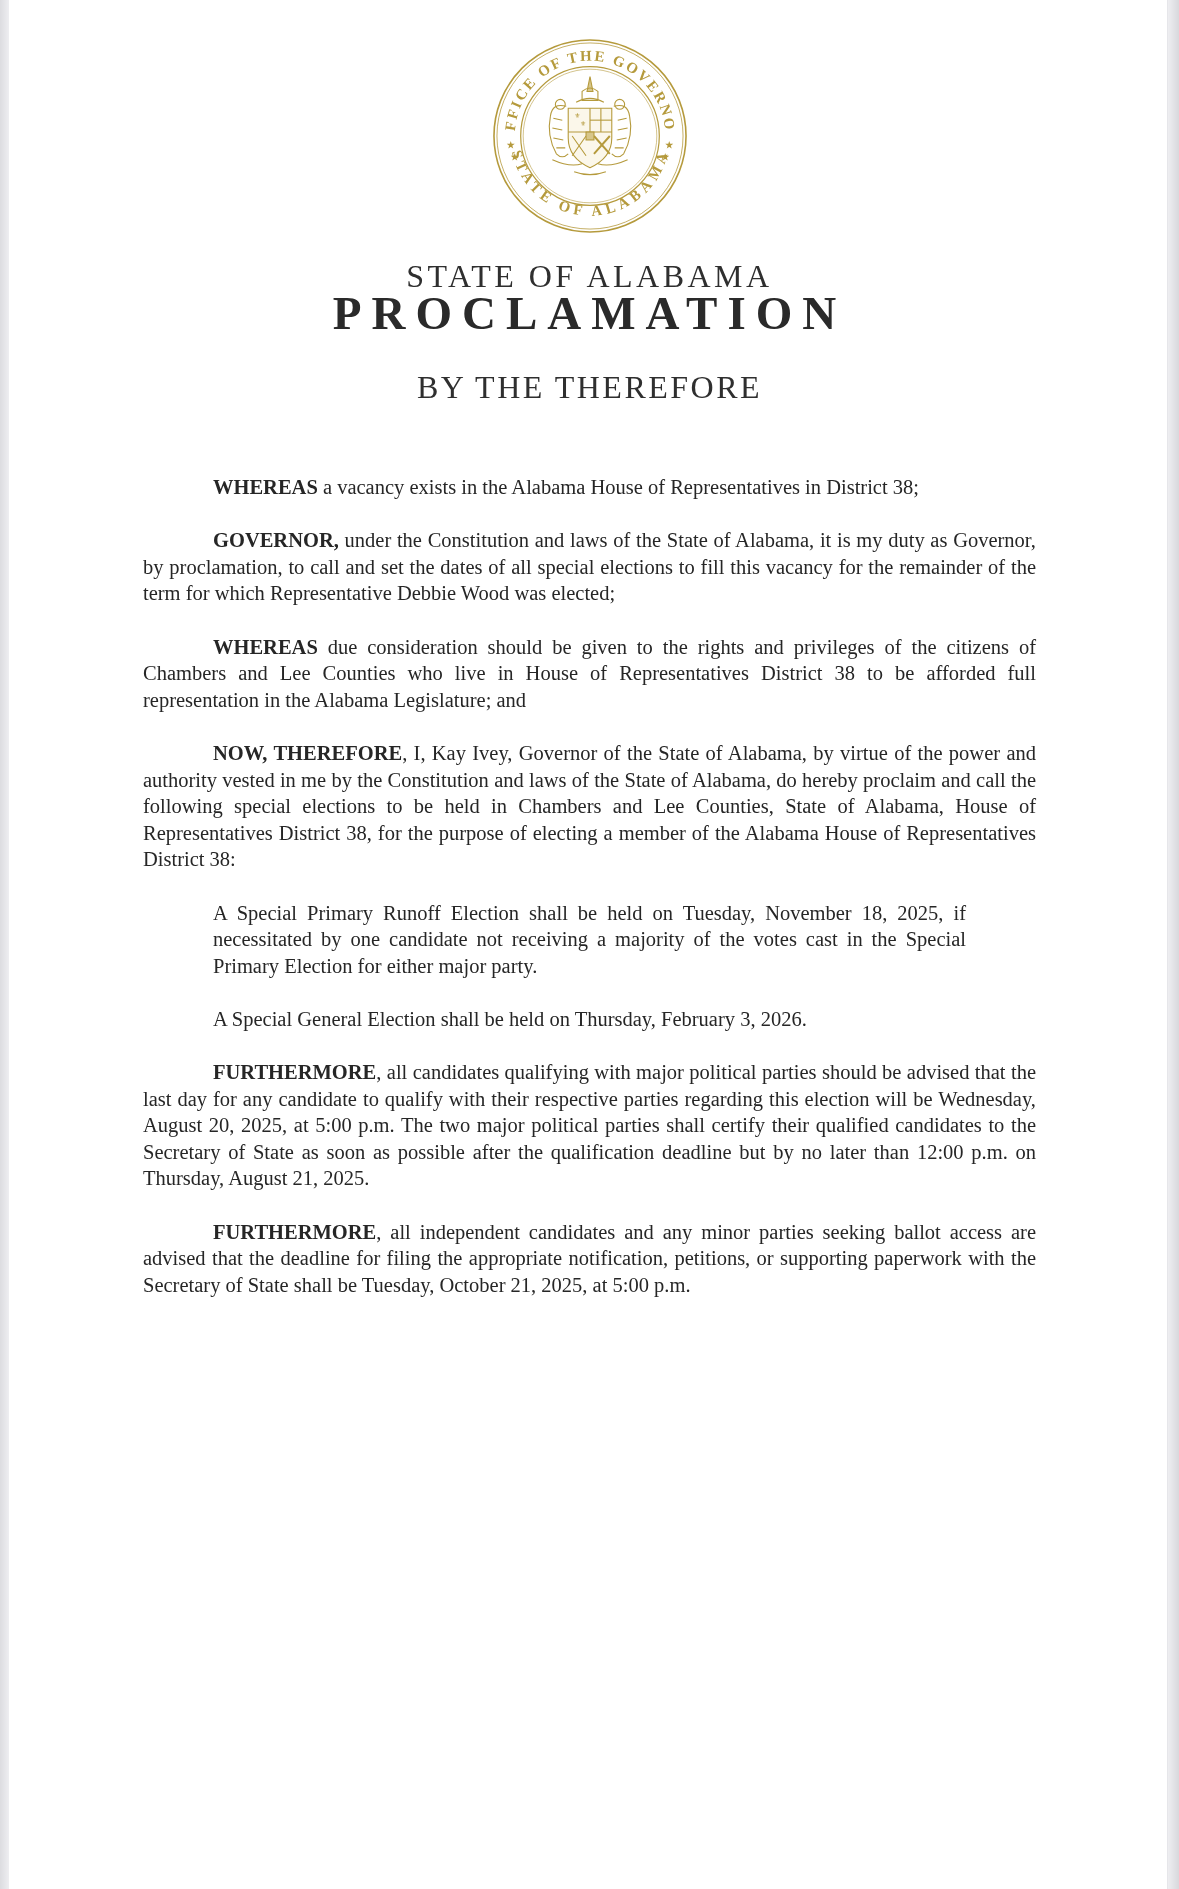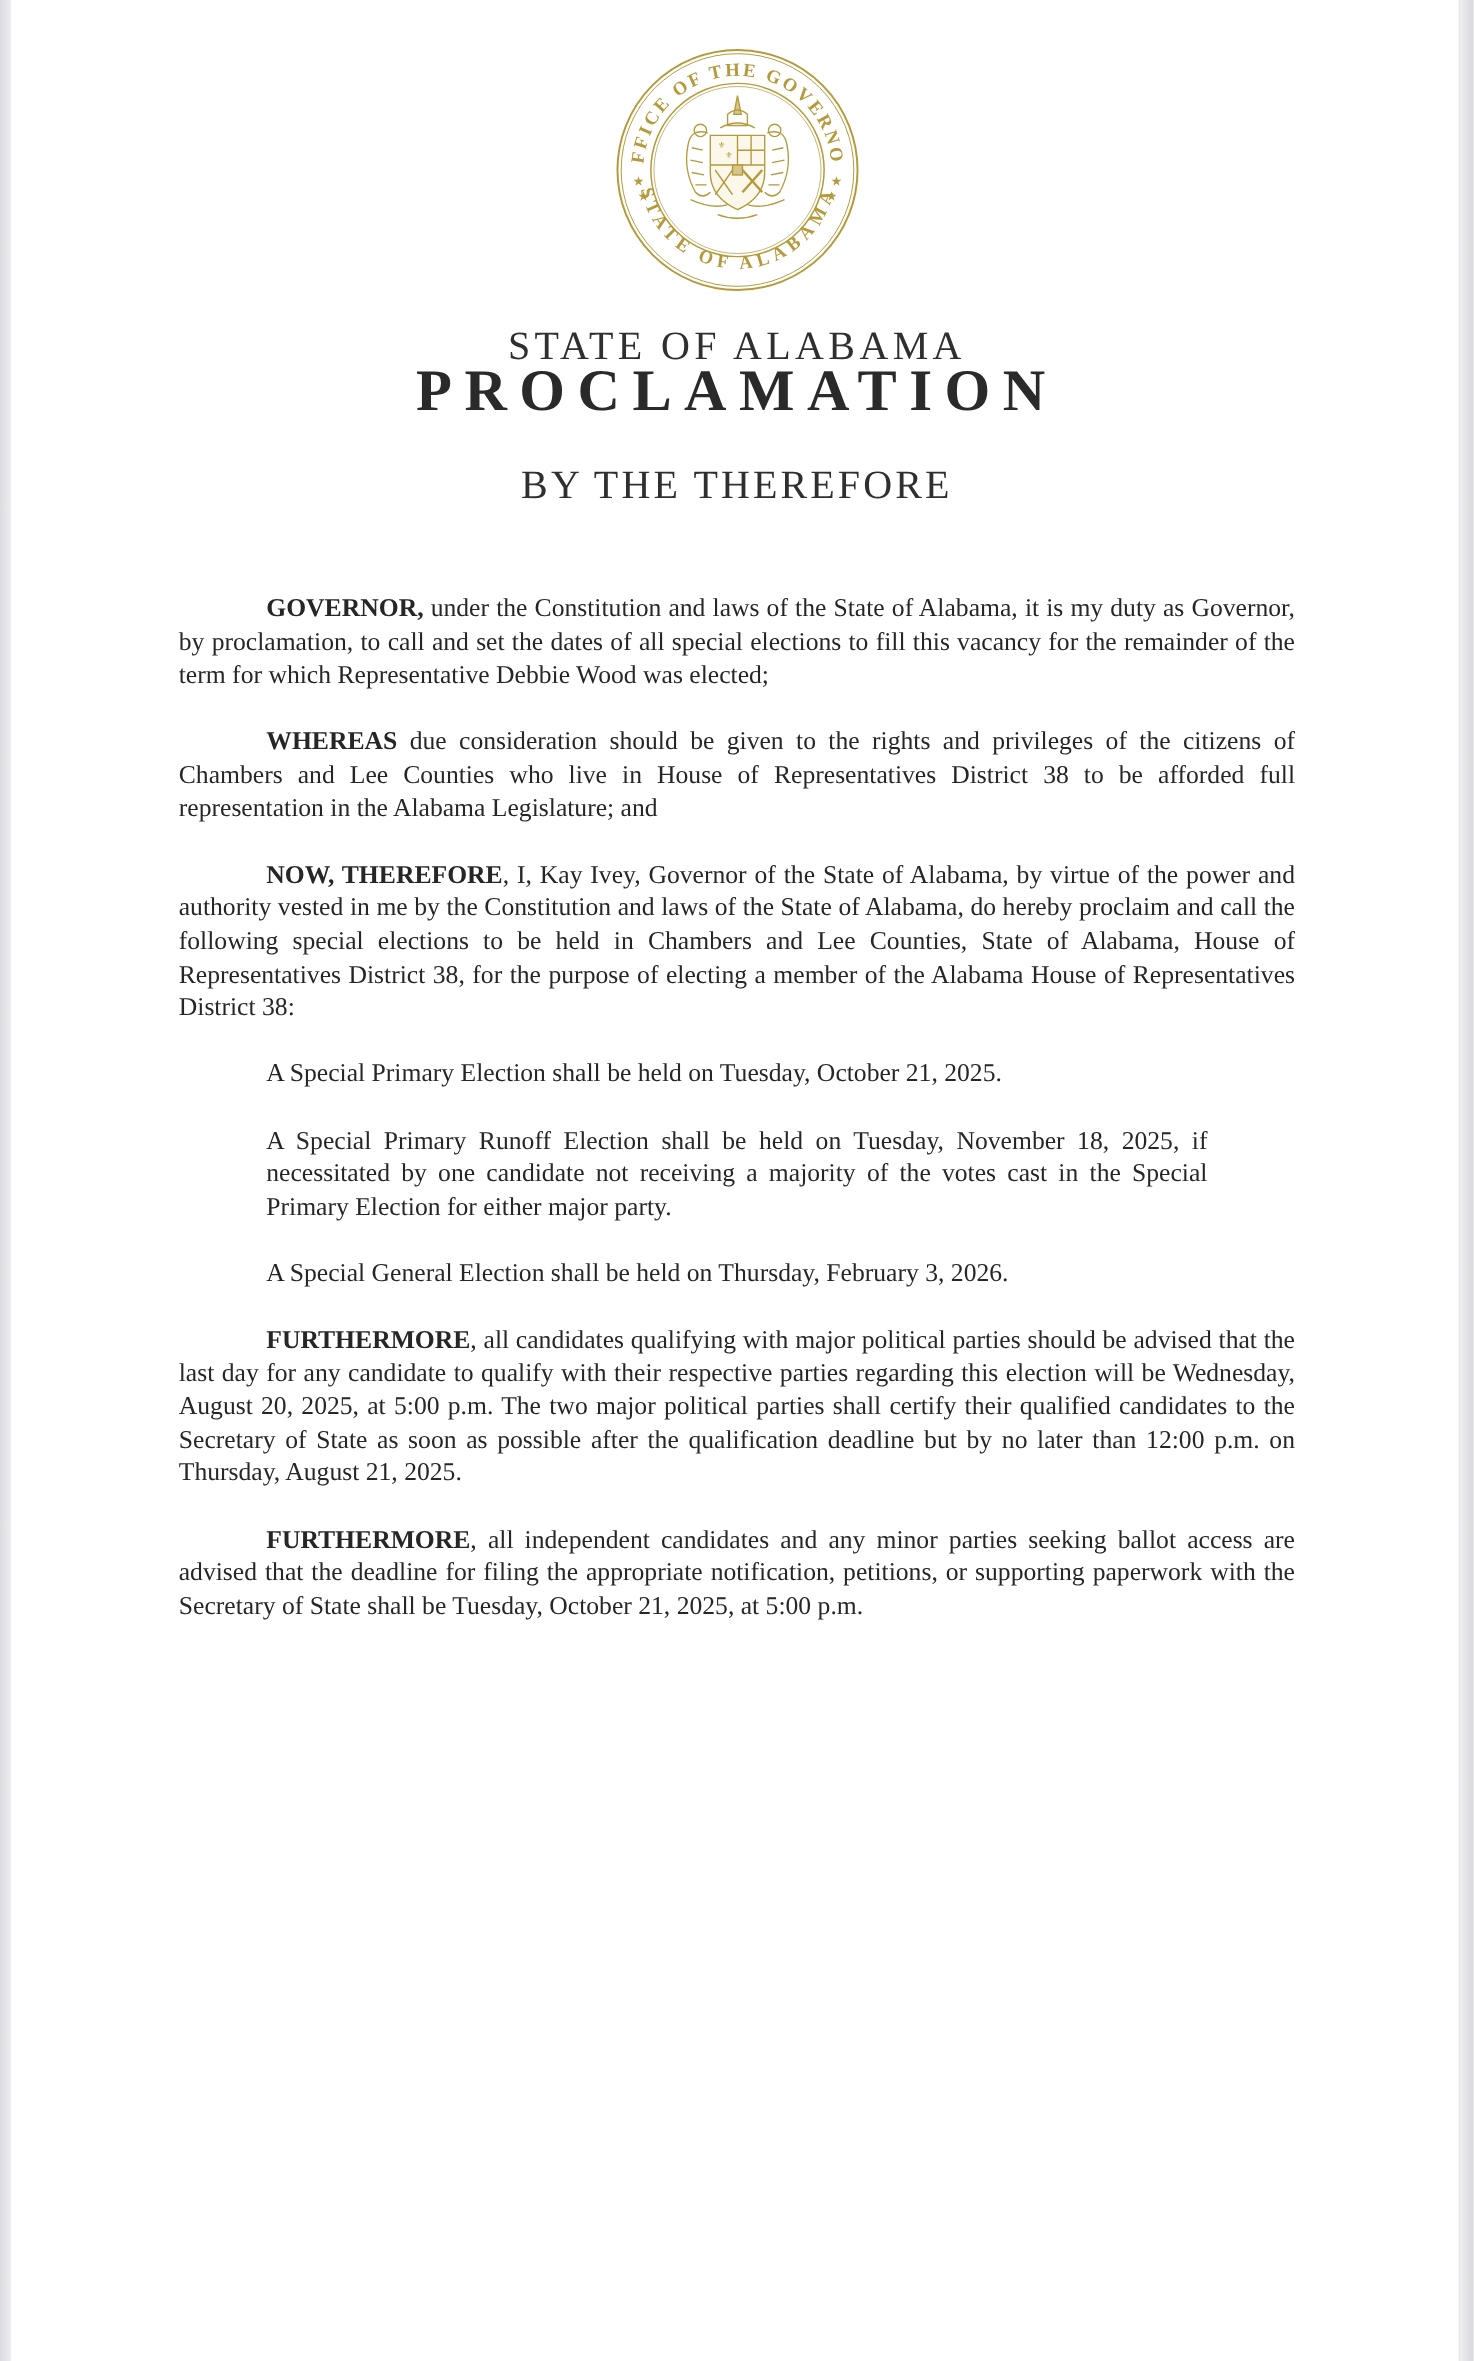--- a/index.html
+++ b/index.html
@@ -102,23 +102,23 @@
     <text x="84" y="82">⚜</text>
     <text x="90" y="90">⚜</text>
   </g>
 </svg>
 
 <div class="title-block state-title">STATE OF ALABAMA</div>
 <div class="title-block proclamation">PROCLAMATION</div>
 <div class="title-block by-governor">BY THE THEREFORE</div>
 
 <div class="body-text">
+  <p><span class="kw">WHEREAS</span><span> a vacancy exists in the Alabama House of Representatives in District 38;</span></p>
   <p><span class="kw">GOVERNOR,</span><span> under the Constitution and laws of the State of Alabama, it is my duty as Governor, by proclamation, to call and set the dates of all special elections to fill this vacancy for the remainder of the term for which Representative Debbie Wood was elected;</span></p>
   <p><span class="kw">WHEREAS</span><span> due consideration should be given to the rights and privileges of the citizens of Chambers and Lee Counties who live in House of Representatives District 38 to be afforded full representation in the Alabama Legislature; and</span></p>
   <p><span class="kw">NOW, THEREFORE</span><span>, I, Kay Ivey, Governor of the State of Alabama, by virtue of the power and authority vested in me by the Constitution and laws of the State of Alabama, do hereby proclaim and call the following special elections to be held in Chambers and Lee Counties, State of Alabama, House of Representatives District 38, for the purpose of electing a member of the Alabama House of Representatives District 38:</span></p>
 
-  <p class="election">A Special Primary Election shall be held on Tuesday, October 21, 2025.</p>
   <p class="election">A Special Primary Runoff Election shall be held on Tuesday, November 18, 2025, if necessitated by one candidate not receiving a majority of the votes cast in the Special Primary Election for either major party.</p>
   <p class="election">A Special General Election shall be held on Thursday, February 3, 2026.</p>
 
   <p><span class="kw">FURTHERMORE</span><span>, all candidates qualifying with major political parties should be advised that the last day for any candidate to qualify with their respective parties regarding this election will be Wednesday, August 20, 2025, at 5:00 p.m. The two major political parties shall certify their qualified candidates to the Secretary of State as soon as possible after the qualification deadline but by no later than 12:00 p.m. on Thursday, August 21, 2025.</span></p>
   <p><span class="kw">FURTHERMORE</span><span>, all independent candidates and any minor parties seeking ballot access are advised that the deadline for filing the appropriate notification, petitions, or supporting paperwork with the Secretary of State shall be Tuesday, October 21, 2025, at 5:00 p.m.</span></p>
 </div>
 
 </body></html>

